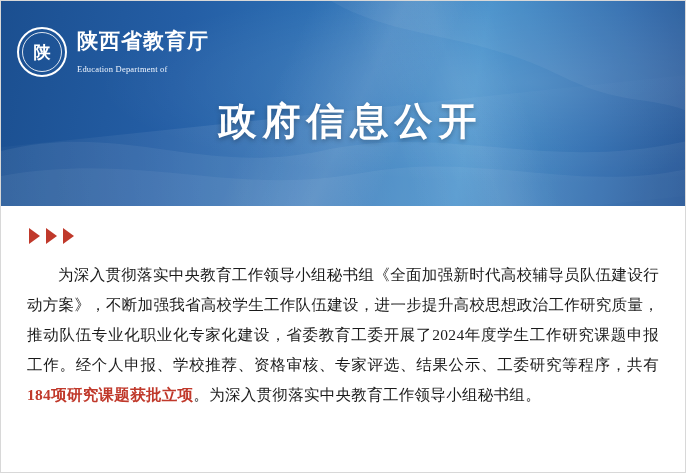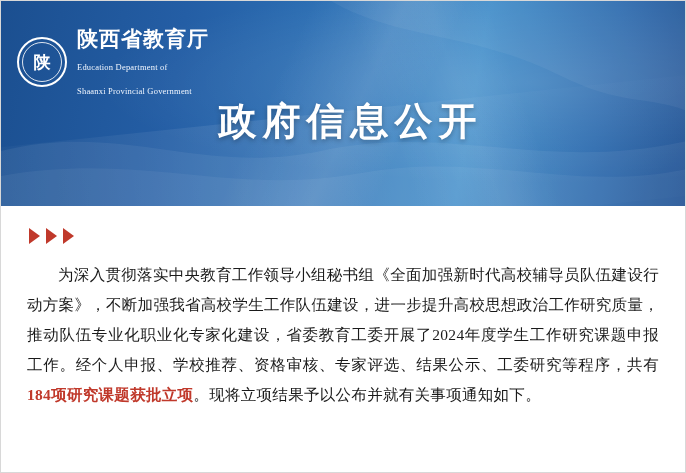--- a/index.html
+++ b/index.html
@@ -171,32 +171,31 @@
     </svg>
 
     <div class="logo-block">
       <div class="emblem">
         <div class="inner-ring"></div>
         <div class="glyph">陕</div>
       </div>
       <div class="logo-text">
         <div class="logo-cn">陕西省教育厅</div>
         <div class="logo-en">Education Department of</div>
-        <div class="logo-en">Shaanxi Provincial Government</div>
       </div>
     </div>
 
     <div class="banner-title">政府信息公开</div>
   </div>
 
   <div class="content">
     <div class="arrows">
       <span class="arrow a1"></span>
       <span class="arrow a2"></span>
       <span class="arrow a3"></span>
     </div>
 
     <p class="article">
-      <span>为深入贯彻落实中央教育工作领导小组秘书组《全面加强新时代高校辅导员队伍建设行动方案》，不断加强我省高校学生工作队伍建设，进一步提升高校思想政治工作研究质量，推动队伍专业化职业化专家化建设，省委教育工委开展了2024年度学生工作研究课题申报工作。经个人申报、学校推荐、资格审核、专家评选、结果公示、工委研究等程序，共有</span><span class="hl">184项研究课题获批立项</span><span>。现将立项结果予以公布并就有关事项通知如下。</span>
+      <span>为深入贯彻落实中央教育工作领导小组秘书组《全面加强新时代高校辅导员队伍建设行动方案》，不断加强我省高校学生工作队伍建设，进一步提升高校思想政治工作研究质量，推动队伍专业化职业化专家化建设，省委教育工委开展了2024年度学生工作研究课题申报工作。经个人申报、学校推荐、资格审核、专家评选、结果公示、工委研究等程序，共有</span><span class="hl">184项研究课题获批立项</span><span>。为深入贯彻落实中央教育工作领导小组秘书组。</span>
     </p>
   </div>
 
 </div>
 
 </body></html>

